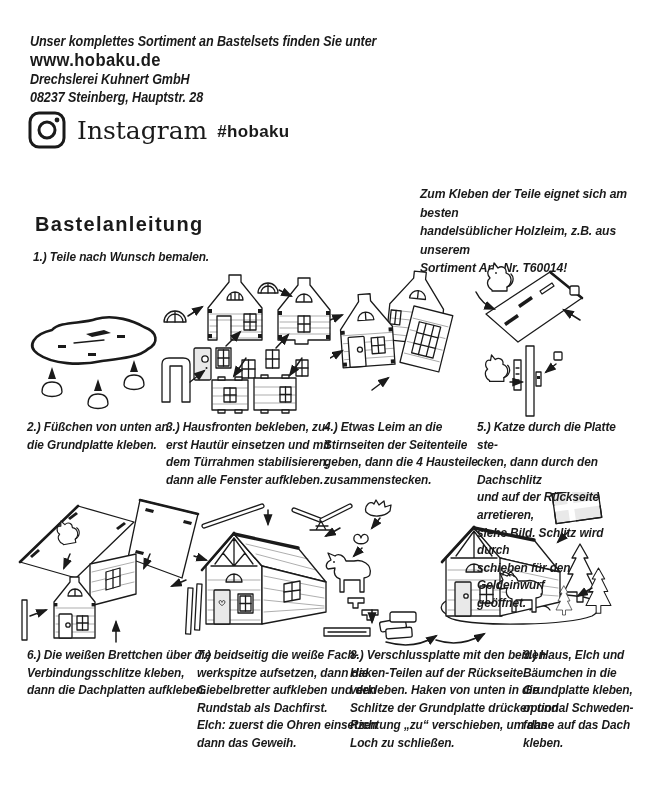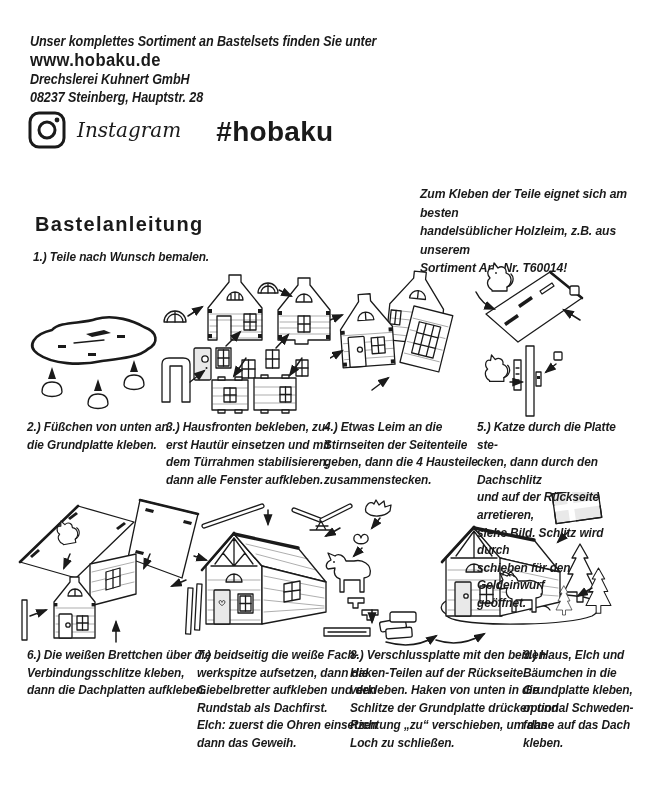--- a/index.html
+++ b/index.html
@@ -9,22 +9,22 @@
   
   .ci{font-style:italic;font-weight:bold;transform:scaleX(.9);transform-origin:0 0;
       letter-spacing:-.1px;white-space:pre-line;}
   .intro{font-size:14px;line-height:18px;}
   .site{font-size:17.5px;font-weight:bold;letter-spacing:.4px;}
   .addr{font-size:14px;line-height:18px;}
   .note{font-size:13.5px;line-height:18.6px;}
   .title{font-size:20px;font-weight:bold;letter-spacing:1.3px;}
   .step{font-size:13.2px;line-height:17.6px;}
   .insta-row{display:flex;align-items:center;gap:10px;}
-  .insta-script{font-family:"DejaVu Serif",serif;font-style:italic;font-size:20px;}
-  .insta-tag{font-weight:bold;font-size:28px;letter-spacing:.3px;margin-top:3px;margin-left:25px;}
+  .insta-script{font-family:"DejaVu Serif",serif;font-size:25px;}
+  .insta-tag{font-weight:bold;font-size:17px;letter-spacing:.3px;margin-top:3px;}
   
   .art path,.art rect,.art circle,.art ellipse,.art polygon,.art line
       {stroke:#1a1a1a;stroke-width:1.3;fill:none;stroke-linecap:round;stroke-linejoin:round;}
   .art .f{fill:#ffffff;}
   .art .fd{fill:#1a1a1a;stroke:none;}
   .art .fg{fill:#e9e9e9;}
   .art .th{stroke-width:2.6;}
   .art .th2{stroke-width:3.4;}
   .art .ar{stroke-width:1.5;}
   .art .thin{stroke-width:.65;opacity:.55;}

